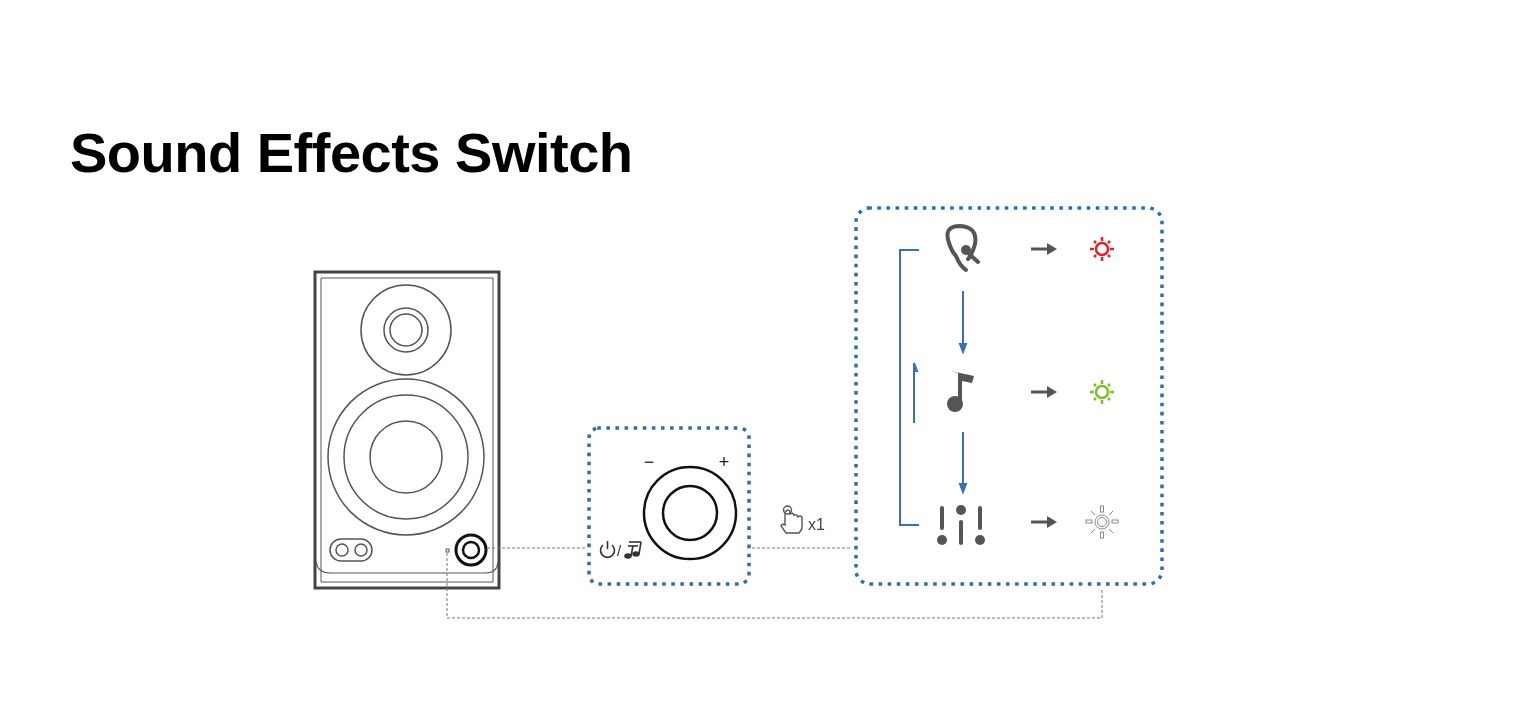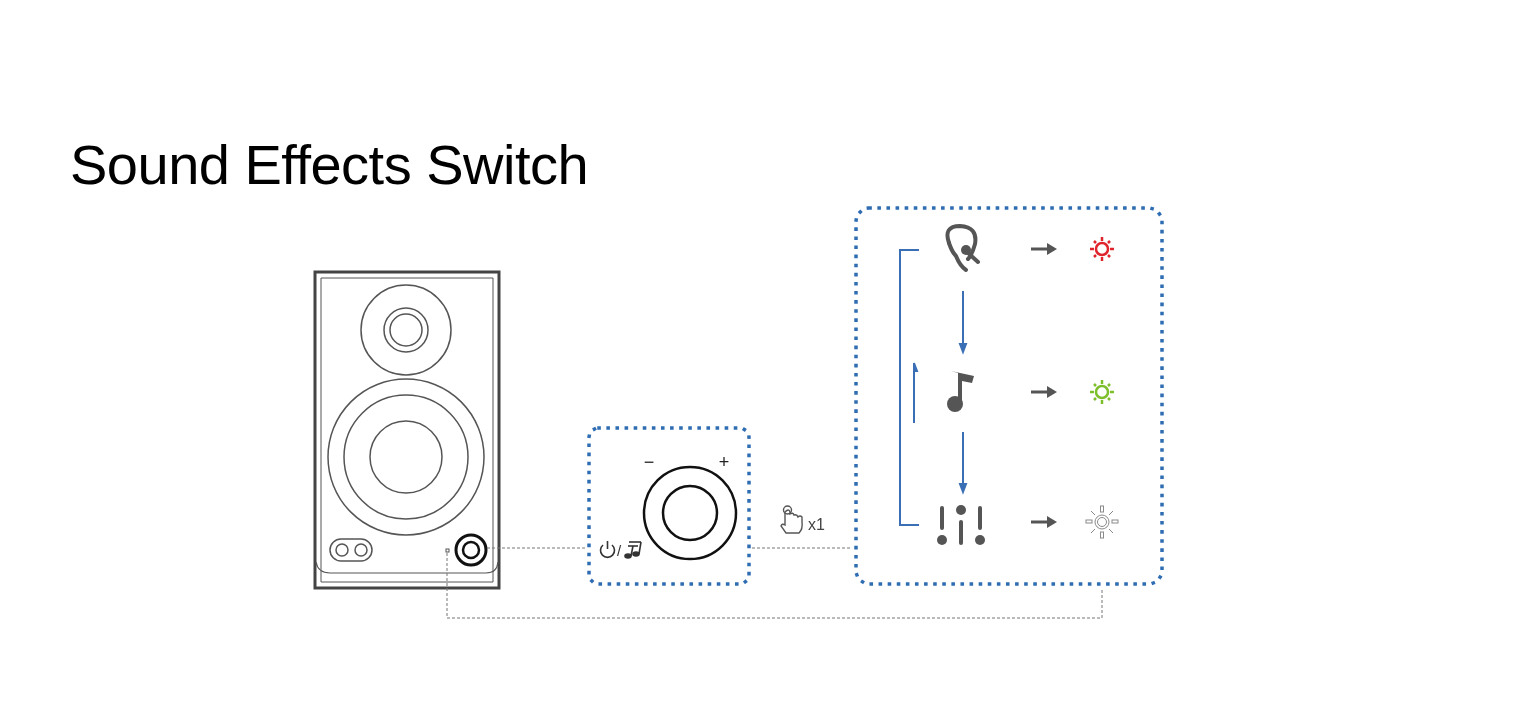--- a/index.html
+++ b/index.html
@@ -1,17 +1,17 @@
 <!DOCTYPE html>
 <html><head>
 <meta charset="utf-8">
 <style>
   html, body { margin: 0; padding: 0; background: #ffffff; }
   body { width: 1536px; height: 722px; position: relative; overflow: hidden; font-family: "Liberation Sans", sans-serif; }
-  .title { position: absolute; left: 70px; top: 120px; font-size: 56px; font-weight: normal; color: #000; letter-spacing: -0.5px; font-family: "Liberation Sans", sans-serif; margin-top: 12px; }
+  .title { position: absolute; left: 70px; top: 120px; font-size: 56px; font-weight: bold; color: #000; letter-spacing: -0.5px; font-family: "Liberation Sans", sans-serif; }
   svg.diagram { position: absolute; left: 0; top: 0; }
   .lbl-x1 { font-family: "Liberation Sans", sans-serif; font-size: 16px; fill: #444; }
   .pm { font-family: "Liberation Sans", sans-serif; font-size: 18px; fill: #222; }
 </style>
 </head>
 <body>
 
 <div class="title">Sound Effects Switch</div>
 
 <svg class="diagram" width="1536" height="722" viewBox="0 0 1536 722">

